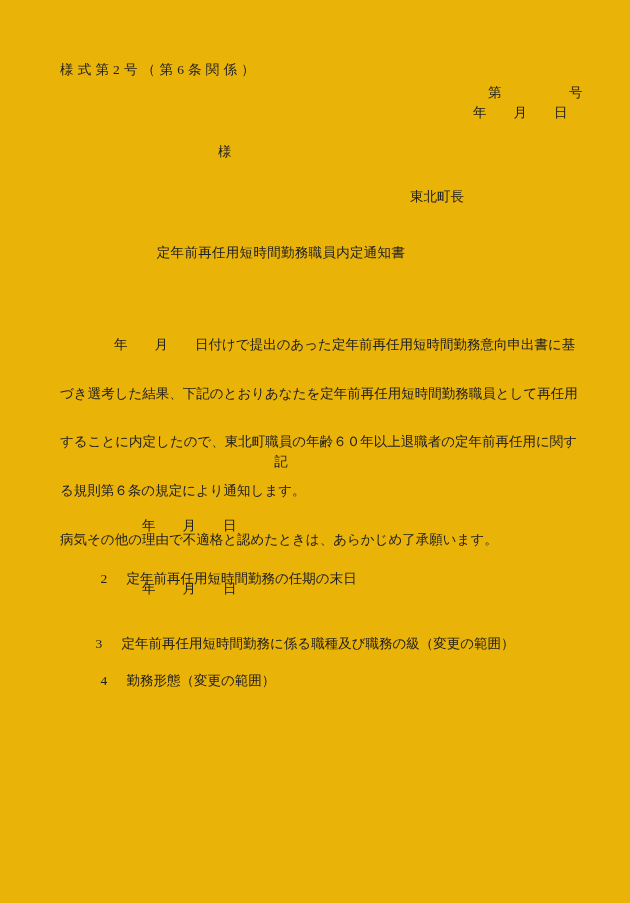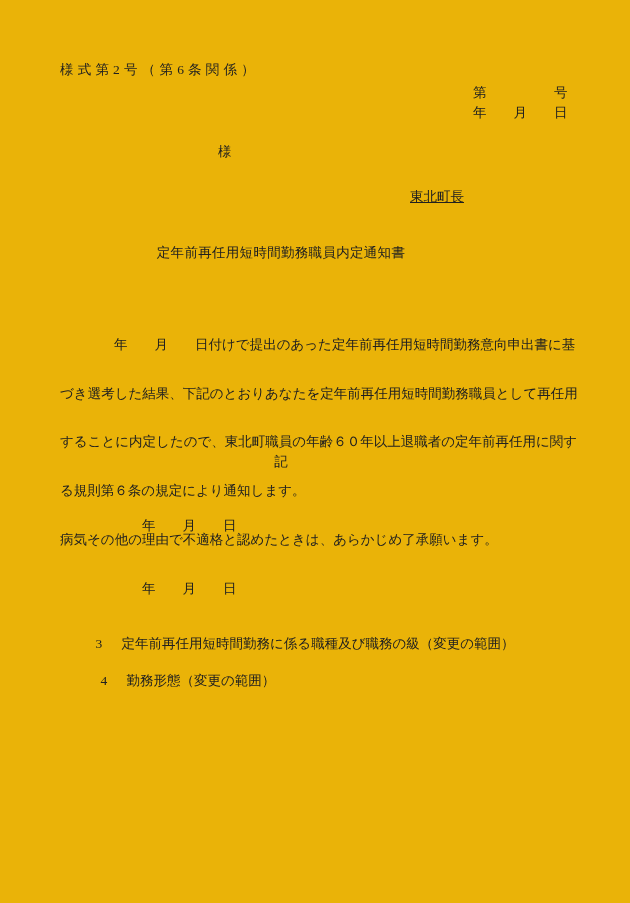--- a/index.html
+++ b/index.html
@@ -47,42 +47,45 @@
     width: 26px;
   }
 </style>
 </head>
 <body>
 
 <div class="page">
 
   <div class="abs form-label" style="top:63px; left:60px;">様式第2号（第6条関係）</div>
 
-  <div class="abs" style="top:86px; left:473px;">第　　　　　号</div>
+  <div class="abs" style="top:86px; left:488px;">第　　　　　号</div>
 
   <div class="abs" style="top:106px; left:473px;">年　　月　　日</div>
 
   <div class="abs" style="top:145px; left:218px;">様</div>
 
-  <div class="abs" style="top:190px; left:410px;text-decoration:underline;">東北町長</div>
+  <div class="abs" style="top:190px; left:410px;">東北町長</div>
 
   <div class="abs center doc-title" style="top:246px;">定年前再任用短時間勤務職員内定通知書</div>
 
   <div class="abs body-block">
     <div class="body-line">　　　　年　　月　　日付けで提出のあった定年前再任用短時間勤務意向申出書に基</div>
     <div class="body-line">づき選考した結果、下記のとおりあなたを定年前再任用短時間勤務職員として再任用</div>
     <div class="body-line">することに内定したので、東北町職員の年齢６０年以上退職者の定年前再任用に関す</div>
     <div class="body-line">る規則第６条の規定により通知します。</div>
     <div class="body-line">病気その他の理由で不適格と認めたときは、あらかじめ了承願います。</div>
   </div>
 
   <div class="abs center" style="top:455px;">記</div>
 
   <div class="abs" style="top:519px; left:142px;">年　　月　　日</div>
 
+  <div class="abs" style="top:558px; left:87px;">
+    <span class="item-no">2</span><span>定年前再任用短時間勤務の任期の末日</span>
+  </div>
   <div class="abs" style="top:582px; left:142px;">年　　月　　日</div>
 
   <div class="abs" style="top:623px; left:82px;">
     <span class="item-no">3</span><span>定年前再任用短時間勤務に係る職種及び職務の級（変更の範囲）</span>
   </div>
 
   <div class="abs" style="top:660px; left:87px;">
     <span class="item-no">4</span><span>勤務形態（変更の範囲）</span>
   </div>
 

